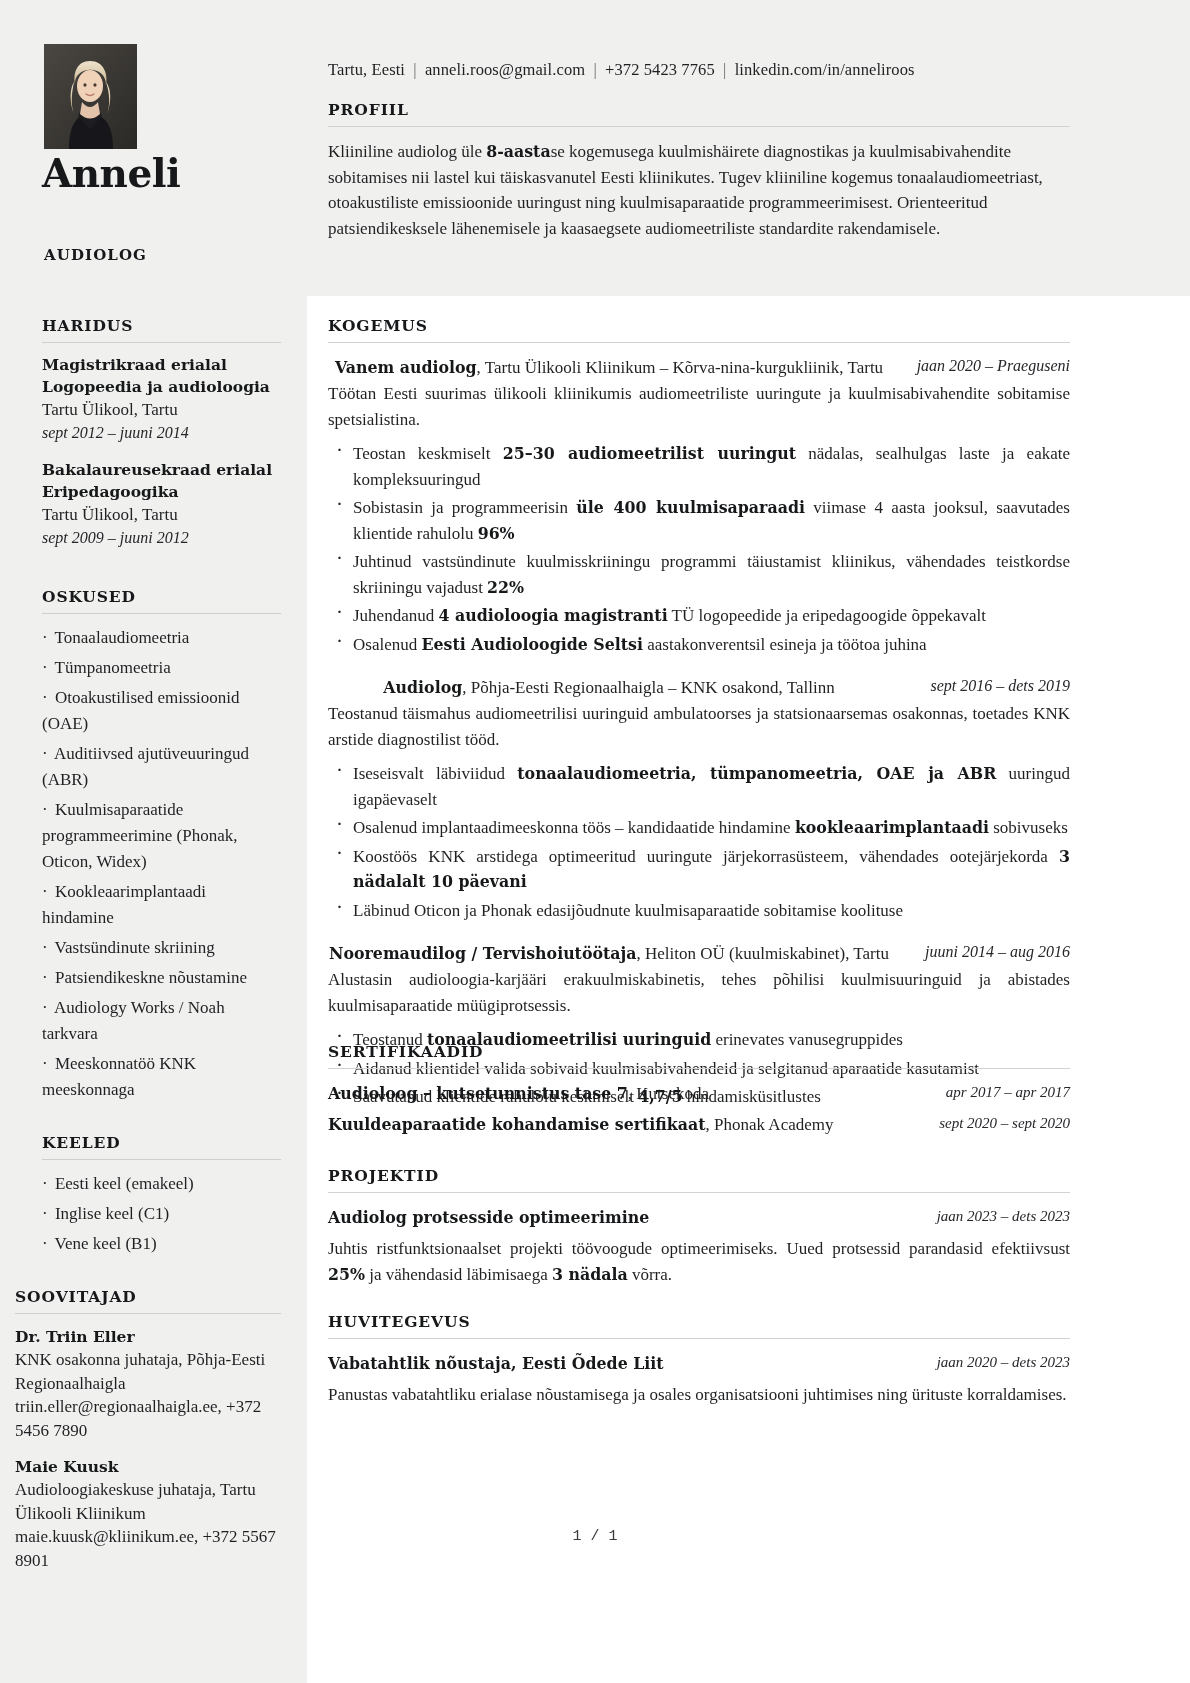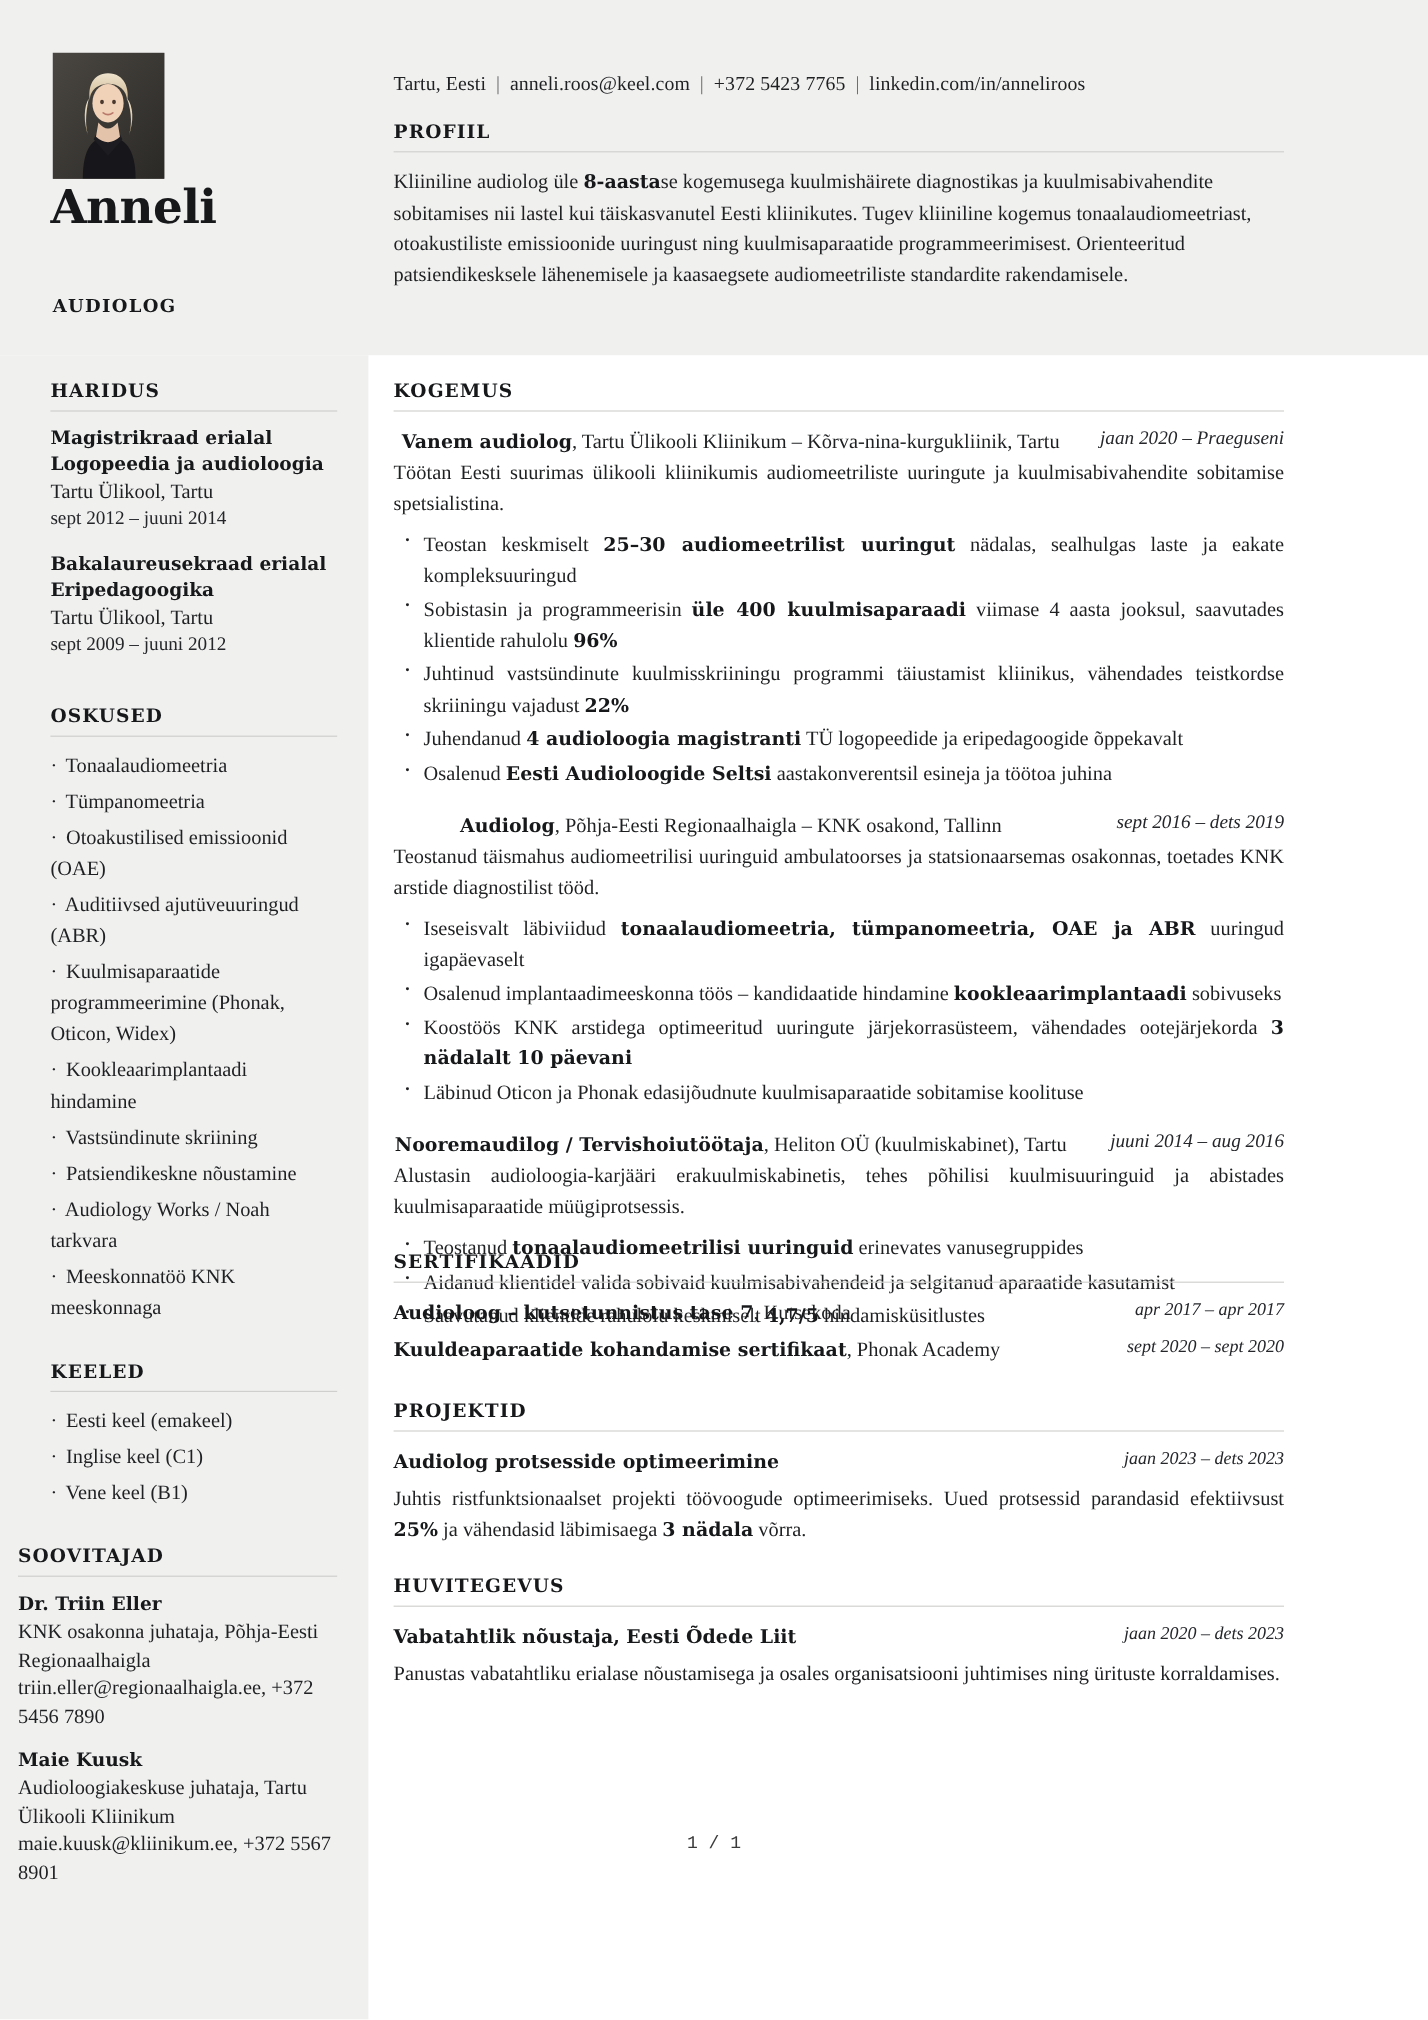--- a/index.html
+++ b/index.html
@@ -45,21 +45,21 @@
     font-weight:700;font-size:15.5px;letter-spacing:0.9px;
     color:#16181a;
     margin:0 0 7px 0;
   }
   .rule{height:1px;background:#cfcfcd;margin:0 0 11px 0;}
   .rule-main{height:1px;background:#d2d2d0;margin:0 0 12px 0;}
 
   .edu-item{margin-bottom:15px;}
   .edu-deg{font-family:"DejaVu Serif",serif;font-weight:700;font-size:15.5px;line-height:22px;color:#16181a;}
   .edu-school{font-size:17px;line-height:23px;color:#1f2022;}
-  .edu-date{font-size:16px;line-height:23px;color:#25262a;}
+  .edu-date{font-size:16px;line-height:23px;font-style:italic;color:#25262a;}
 
   .bullet-li{
     font-size:17px;line-height:26px;color:#1f2022;
     margin-bottom:4px;
   }
   .bullet-li .dot{margin-right:3px;}
 
   .ref-item{margin-bottom:13px;}
   .ref-name{font-family:"DejaVu Serif",serif;font-weight:700;font-size:15.5px;line-height:23px;color:#16181a;}
   .ref-line{font-size:17px;line-height:23.5px;color:#1f2022;}
@@ -219,21 +219,21 @@
       </div>
 
     </div>
   </div>
 
   <div class="main">
 
     <div class="contact">
       <span>Tartu, Eesti</span>
       <span class="sep">|</span>
-      <span>anneli.roos@keel.com</span>
+      <span>anneli.roos@gmail.com</span>
       <span class="sep">|</span>
       <span>+372 5423 7765</span>
       <span class="sep">|</span>
       <span>linkedin.com/in/anneliroos</span>
     </div>
 
     <div style="position:absolute;left:0;top:100px;width:742px;">
       <div class="m-sec-h">PROFIIL</div>
       <div class="rule-main"></div>
       <div class="para" id="profile-text">Kliiniline audiolog üle <b>8-aasta</b>se kogemusega kuulmishäirete diagnostikas ja kuulmisabivahendite sobitamises nii lastel kui täiskasvanutel Eesti kliinikutes. Tugev kliiniline kogemus tonaalaudiomeetriast, otoakustiliste emissioonide uuringust ning kuulmisaparaatide programmeerimisest. Orienteeritud patsiendikesksele lähenemisele ja kaasaegsete audiomeetriliste standardite rakendamisele.</div>

